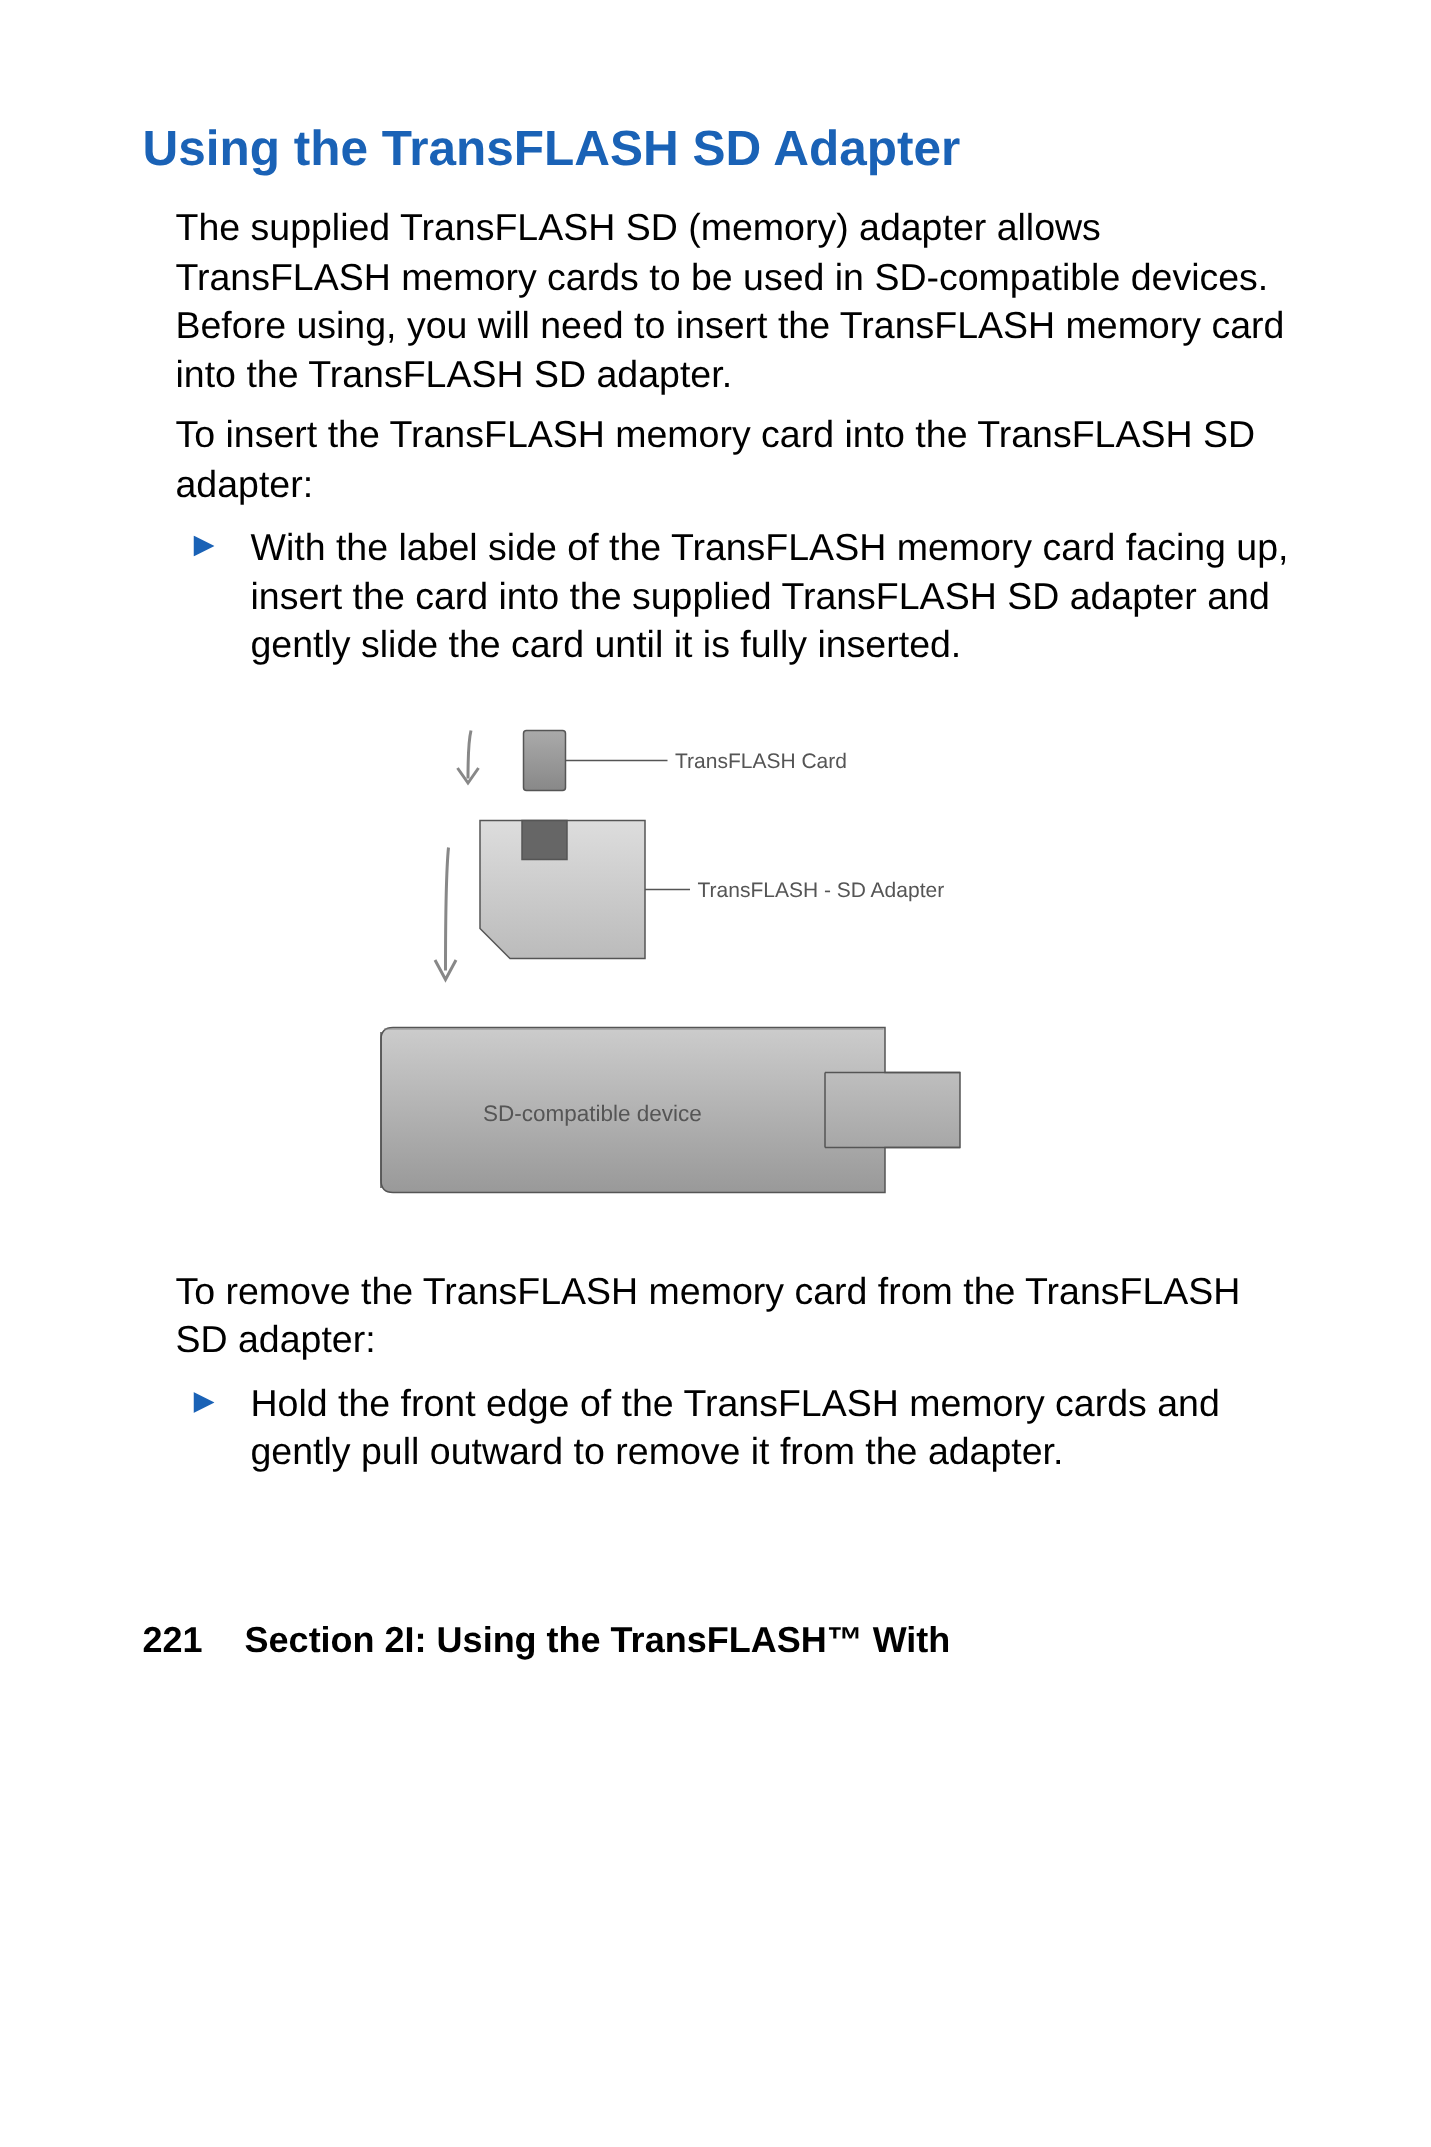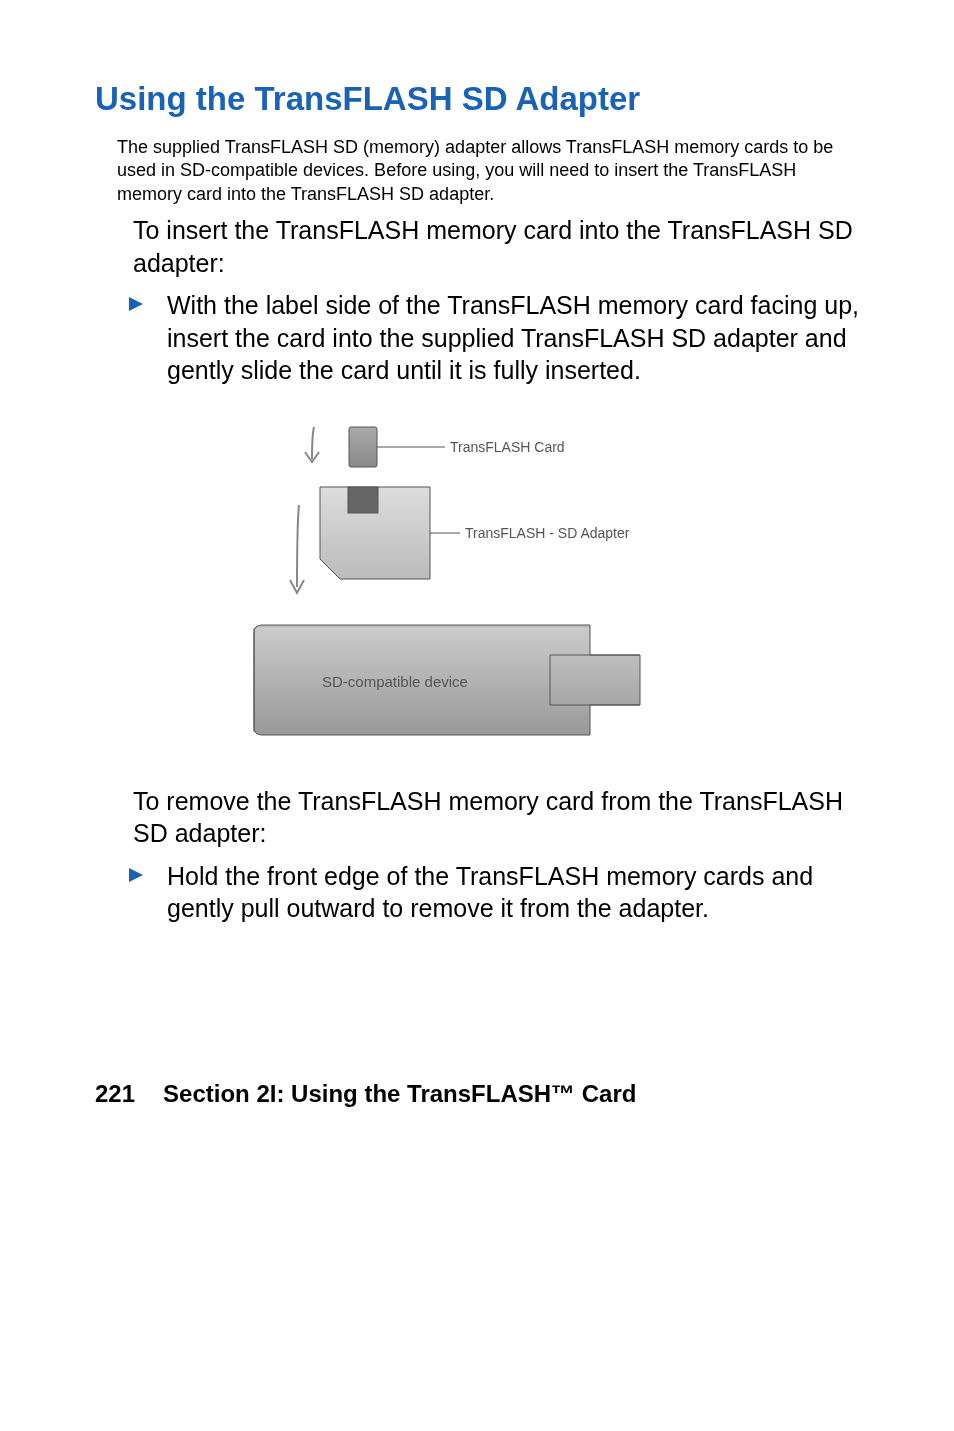--- a/index.html
+++ b/index.html
@@ -19,34 +19,34 @@
   .heading {
     font-size: 33px;
     font-weight: bold;
     font-family: Arial, Helvetica, sans-serif;
     color: #1a62b6;
     margin-bottom: 18px;
     letter-spacing: 0px;
     font-stretch: condensed;
   }
   .body-text {
-    font-size: 18px;
+    font-size: 25px;
     line-height: 1.3;
     font-family: "Helvetica Neue", Arial, sans-serif;
     font-weight: 300;
     font-stretch: condensed;
     margin-left: 22px;
   }
   .sub-heading {
     font-size: 25px;
     line-height: 1.3;
     font-family: "Helvetica Neue", Arial, sans-serif;
     font-stretch: condensed;
     font-weight: normal;
-    margin-left: 38px;
+    margin-left: 22px;
     margin-top: 8px;
   }
   .bullet-row {
     display: flex;
     margin-top: 10px;
     margin-left: 34px;
   }
   .bullet-arrow {
     flex: 0 0 38px;
     color: #1a62b6;
@@ -165,16 +165,16 @@
   <div class="bullet-row">
     <div class="bullet-arrow">
       <svg width="14" height="14" viewBox="0 0 14 14">
         <polygon points="0,0 14,7 0,14" fill="#1a62b6"></polygon>
       </svg>
     </div>
     <div class="bullet-text">Hold the front edge of the TransFLASH memory cards and gently pull outward to remove it from the adapter.</div>
   </div>
 
   <div class="footer">
-    <span>221</span><span class="gap"></span><span>Section 2I: Using the TransFLASH™ Card</span>
+    <span>221</span><span class="gap"></span><span>Section 2I: Using the TransFLASH™ With</span>
   </div>
 
 </div>
 
 </body></html>

